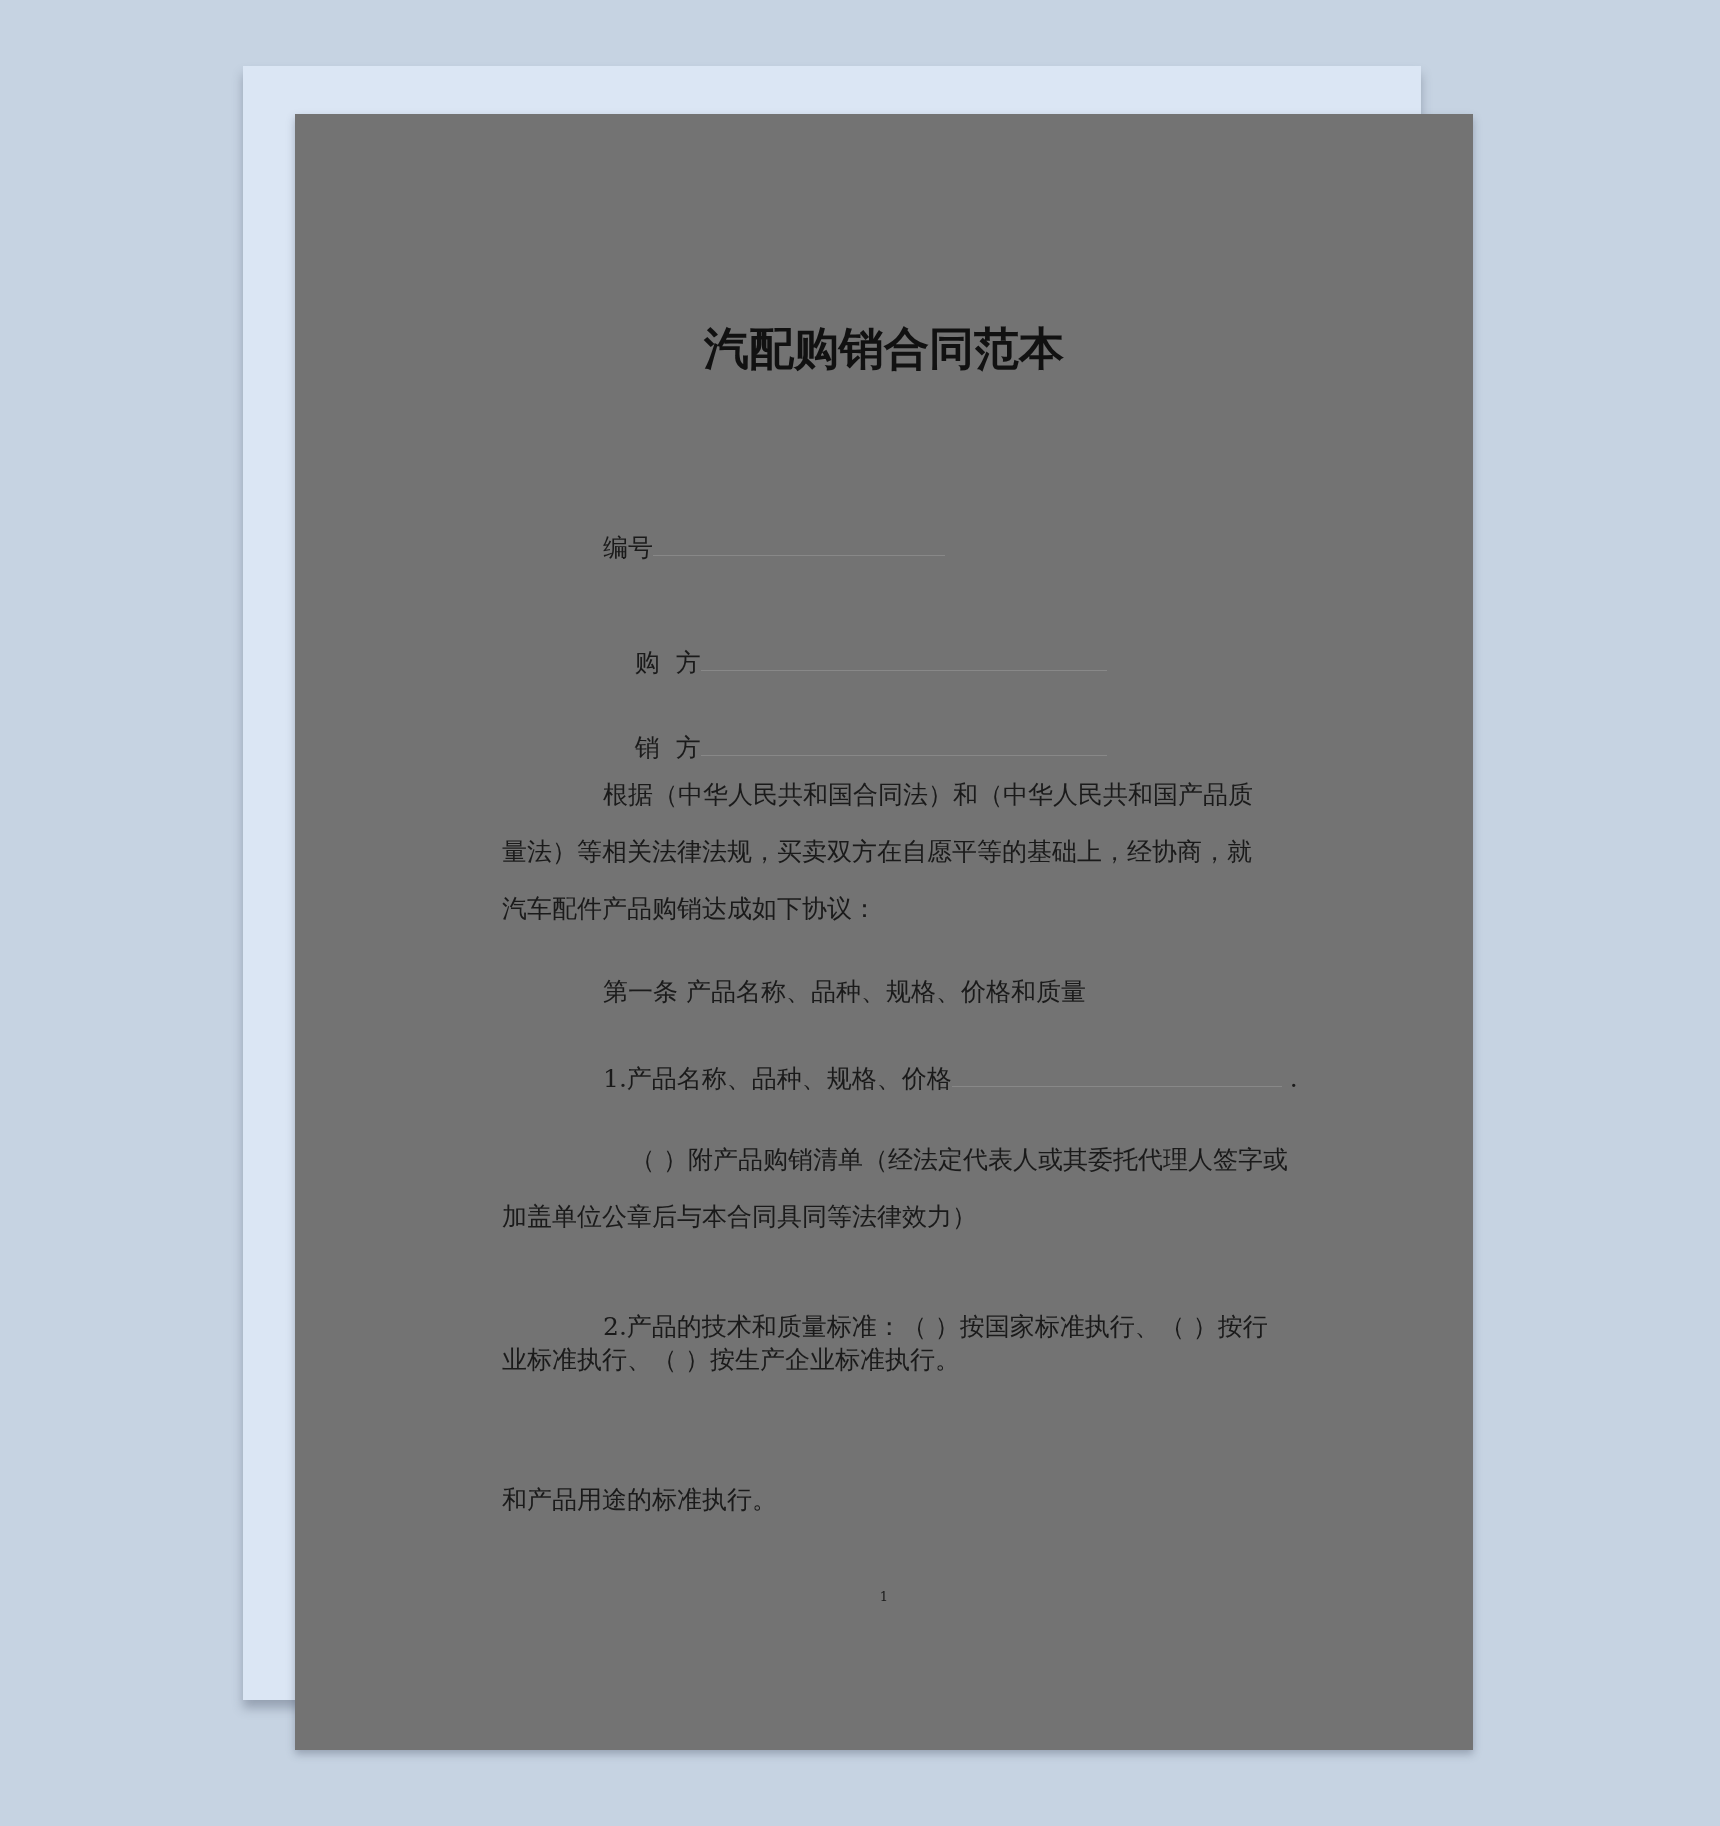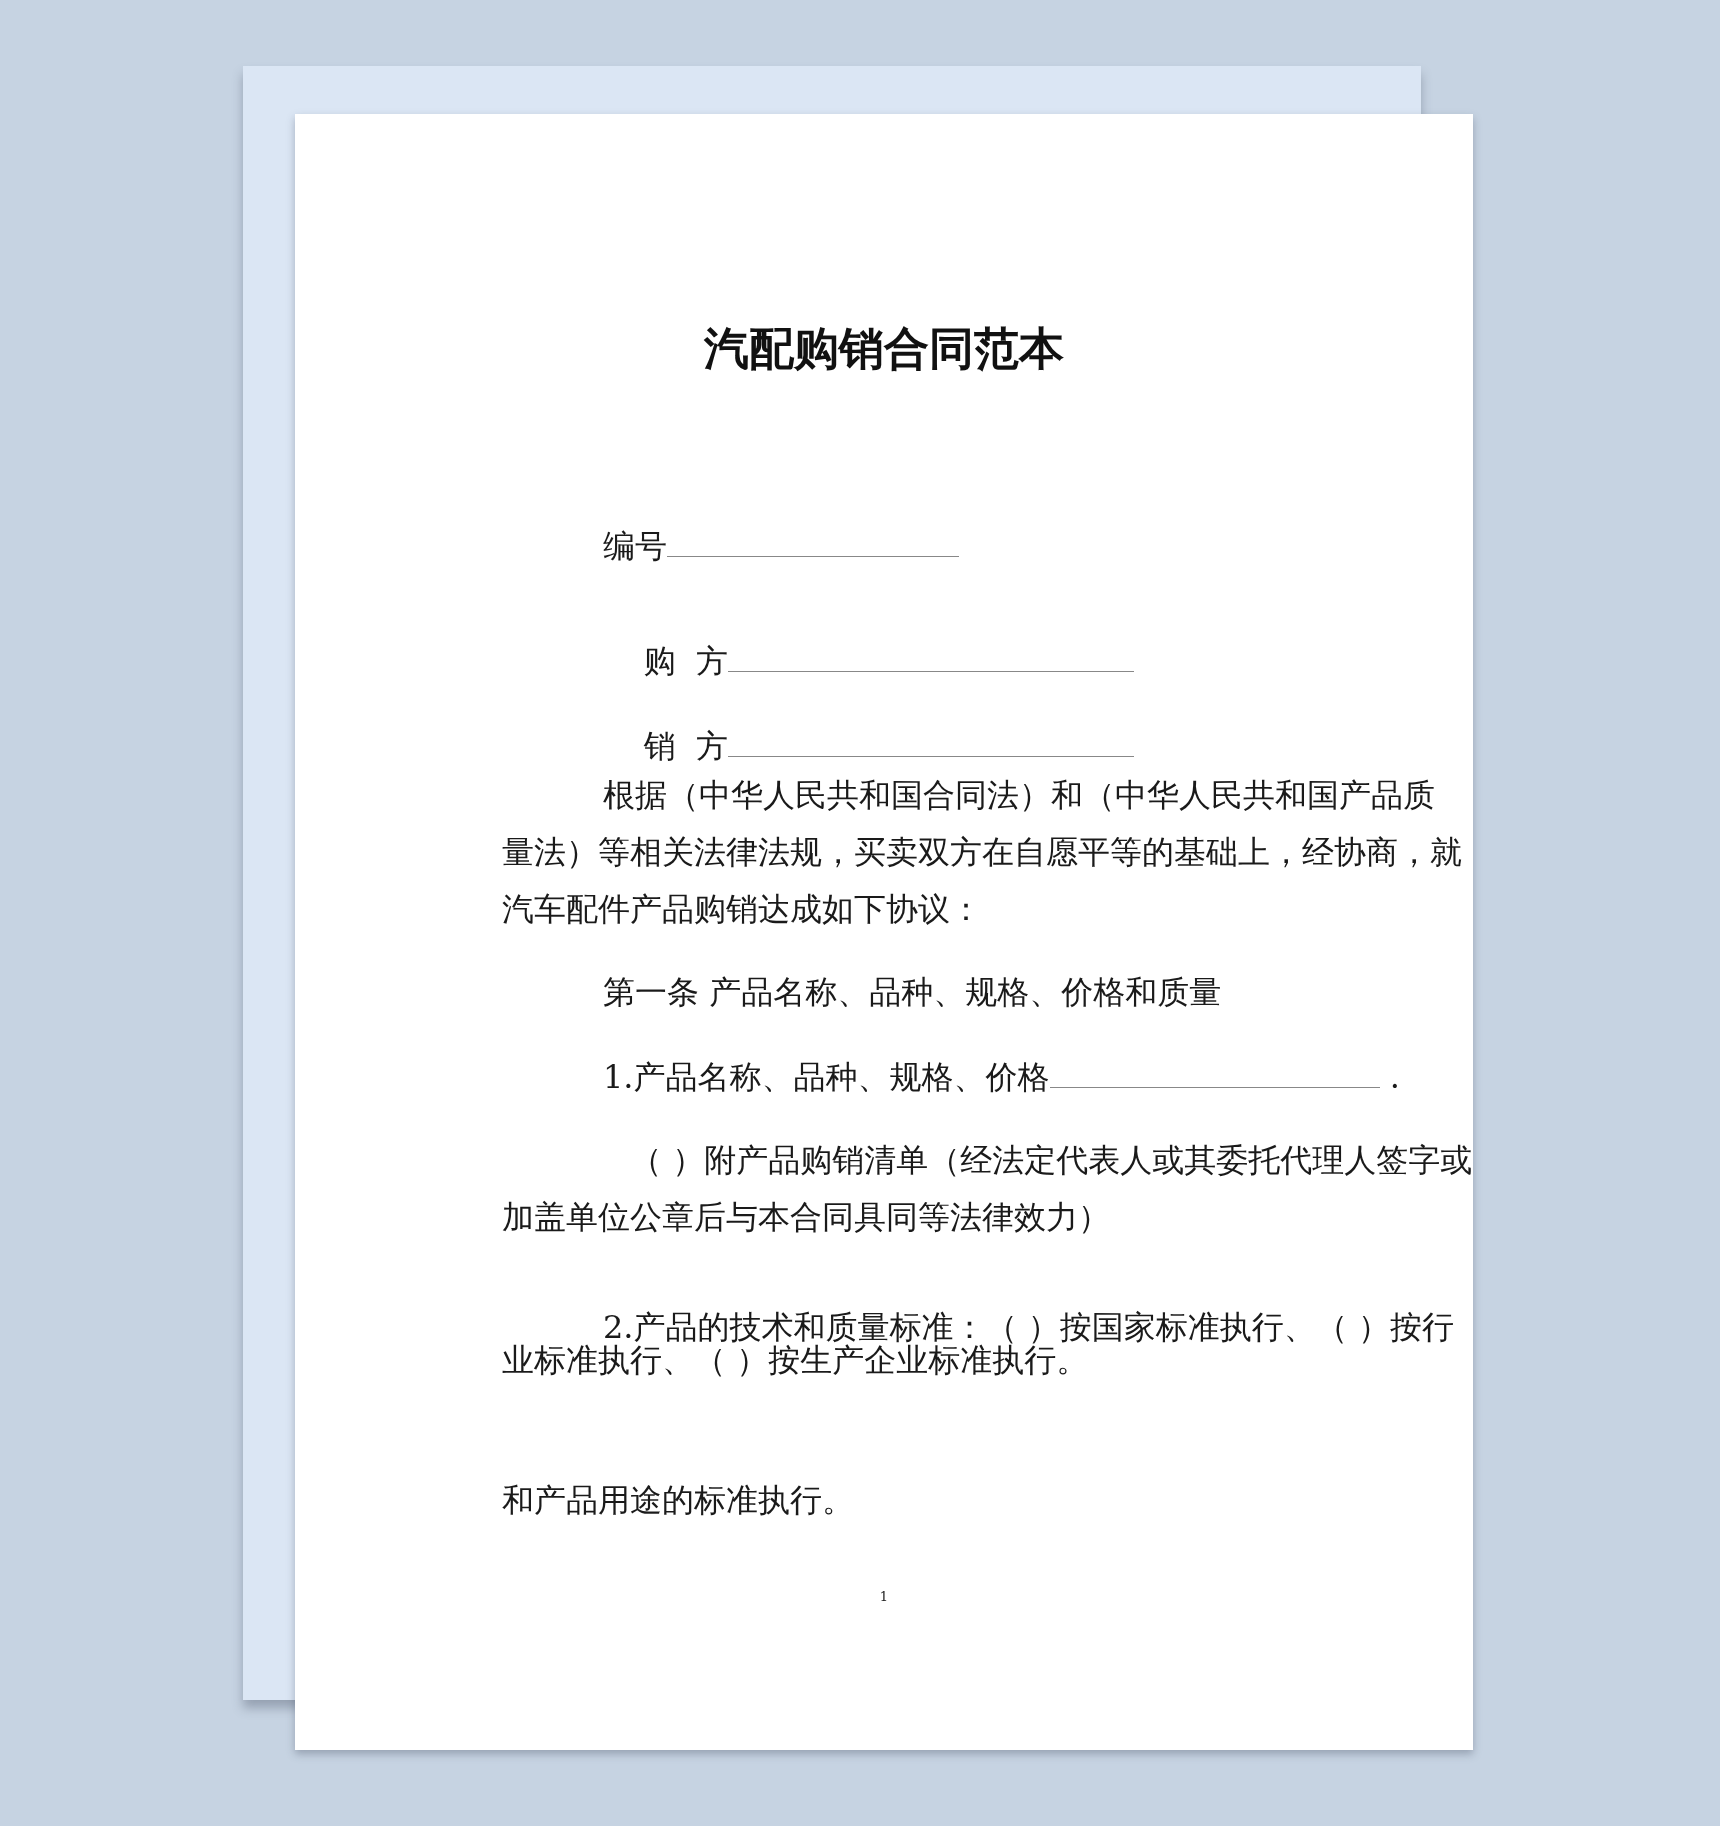--- a/index.html
+++ b/index.html
@@ -1,24 +1,24 @@
 <!DOCTYPE html>
 <html><head>
 <meta charset="utf-8">
 <style>
   html,body{margin:0;padding:0;}
   body{width:1720px;height:1826px;background:#c6d3e2;position:relative;overflow:hidden;
     font-family:"DejaVu Serif","Liberation Serif",serif;color:#1a1a1a;}
   .back-page{position:absolute;left:243px;top:66px;width:1178px;height:1634px;background:#dbe6f4;
     box-shadow:0 8px 10px rgba(60,70,90,0.35);}
-  .front-page{position:absolute;left:295px;top:114px;width:1178px;height:1636px;background:#ffffff;
+  .front-page{position:absolute;left:295px;top:114px;width:1178px;height:1636px;background:#737373;
     box-shadow:0 4px 8px rgba(60,70,90,0.35);}
   .title{position:absolute;left:0;width:100%;top:205px;text-align:center;font-family:"DejaVu Sans","Liberation Sans",sans-serif;
     font-weight:bold;font-size:45px;letter-spacing:0px;color:#111;}
-  .line{position:absolute;font-size:32px;white-space:nowrap;line-height:30px;}
+  .line{position:absolute;font-size:25px;white-space:nowrap;line-height:30px;}
   .u{display:inline-block;border-bottom:1.5px solid #888;height:24px;vertical-align:baseline;}
   .pnum{position:absolute;left:0;width:100%;text-align:center;top:1475px;font-size:13px;}
 </style>
 </head>
 <body>
 
 <div class="back-page"></div>
 <div class="front-page">
   <div class="title">汽配购销合同范本</div>
 

